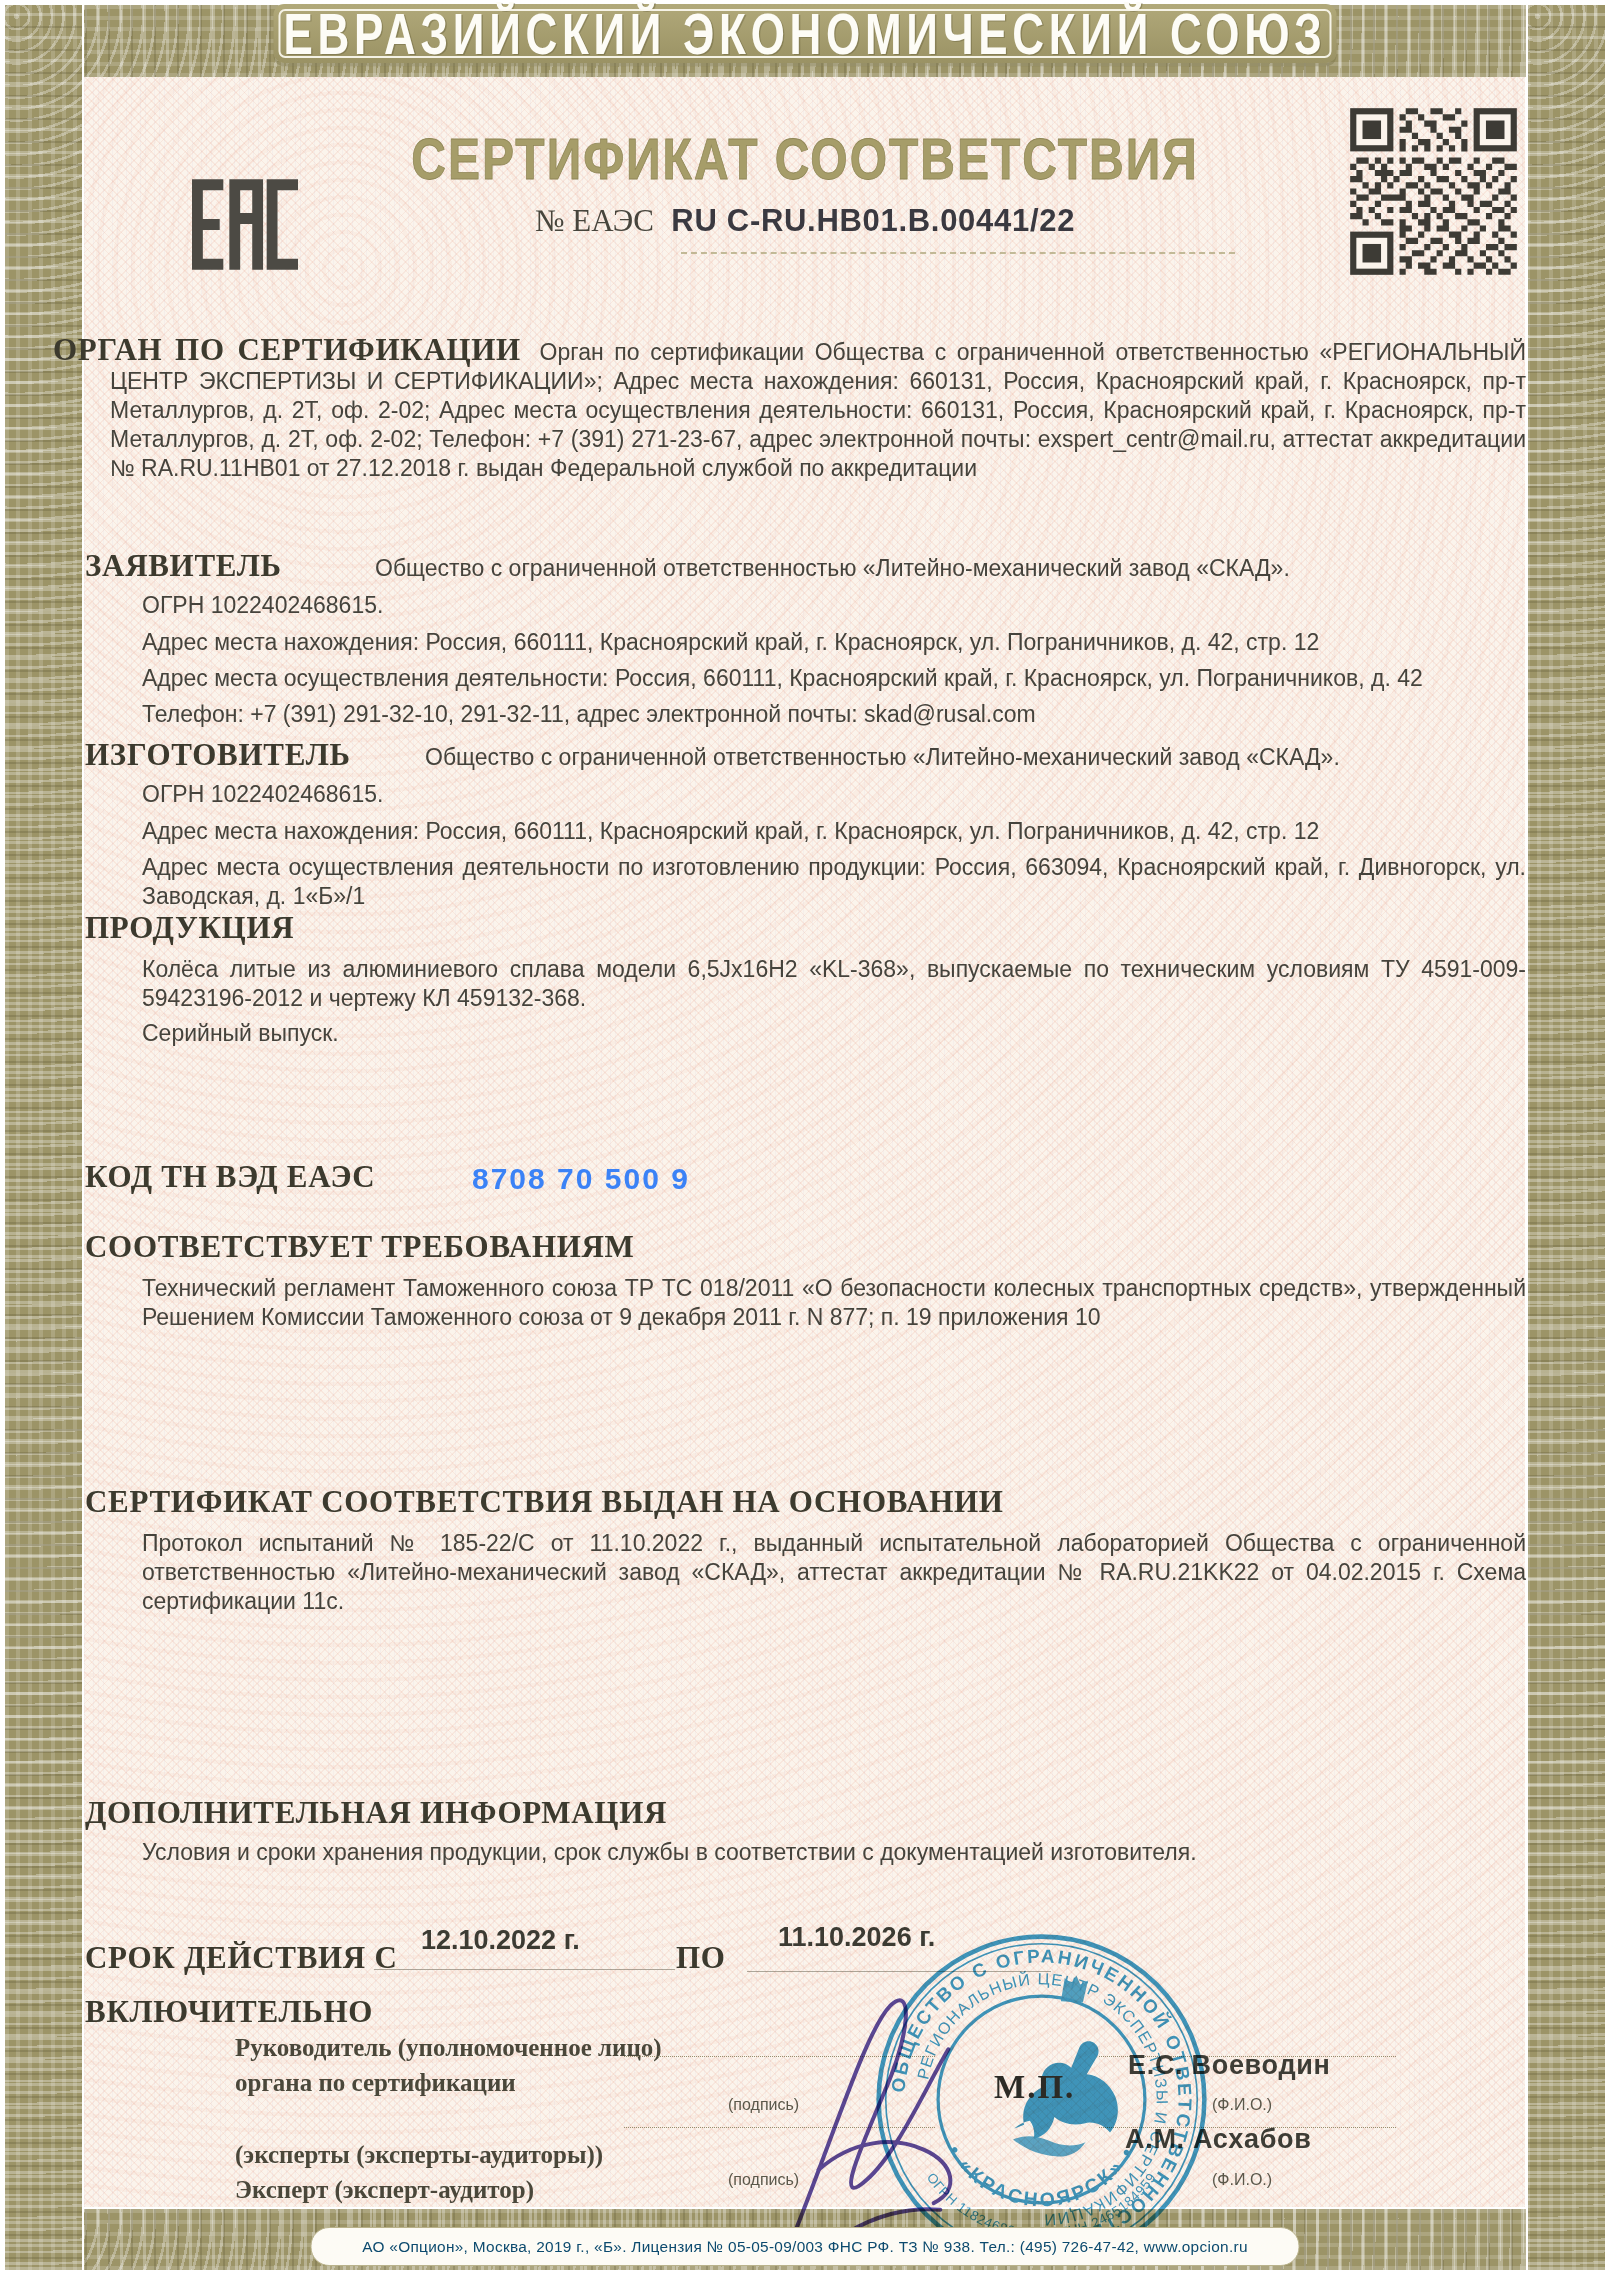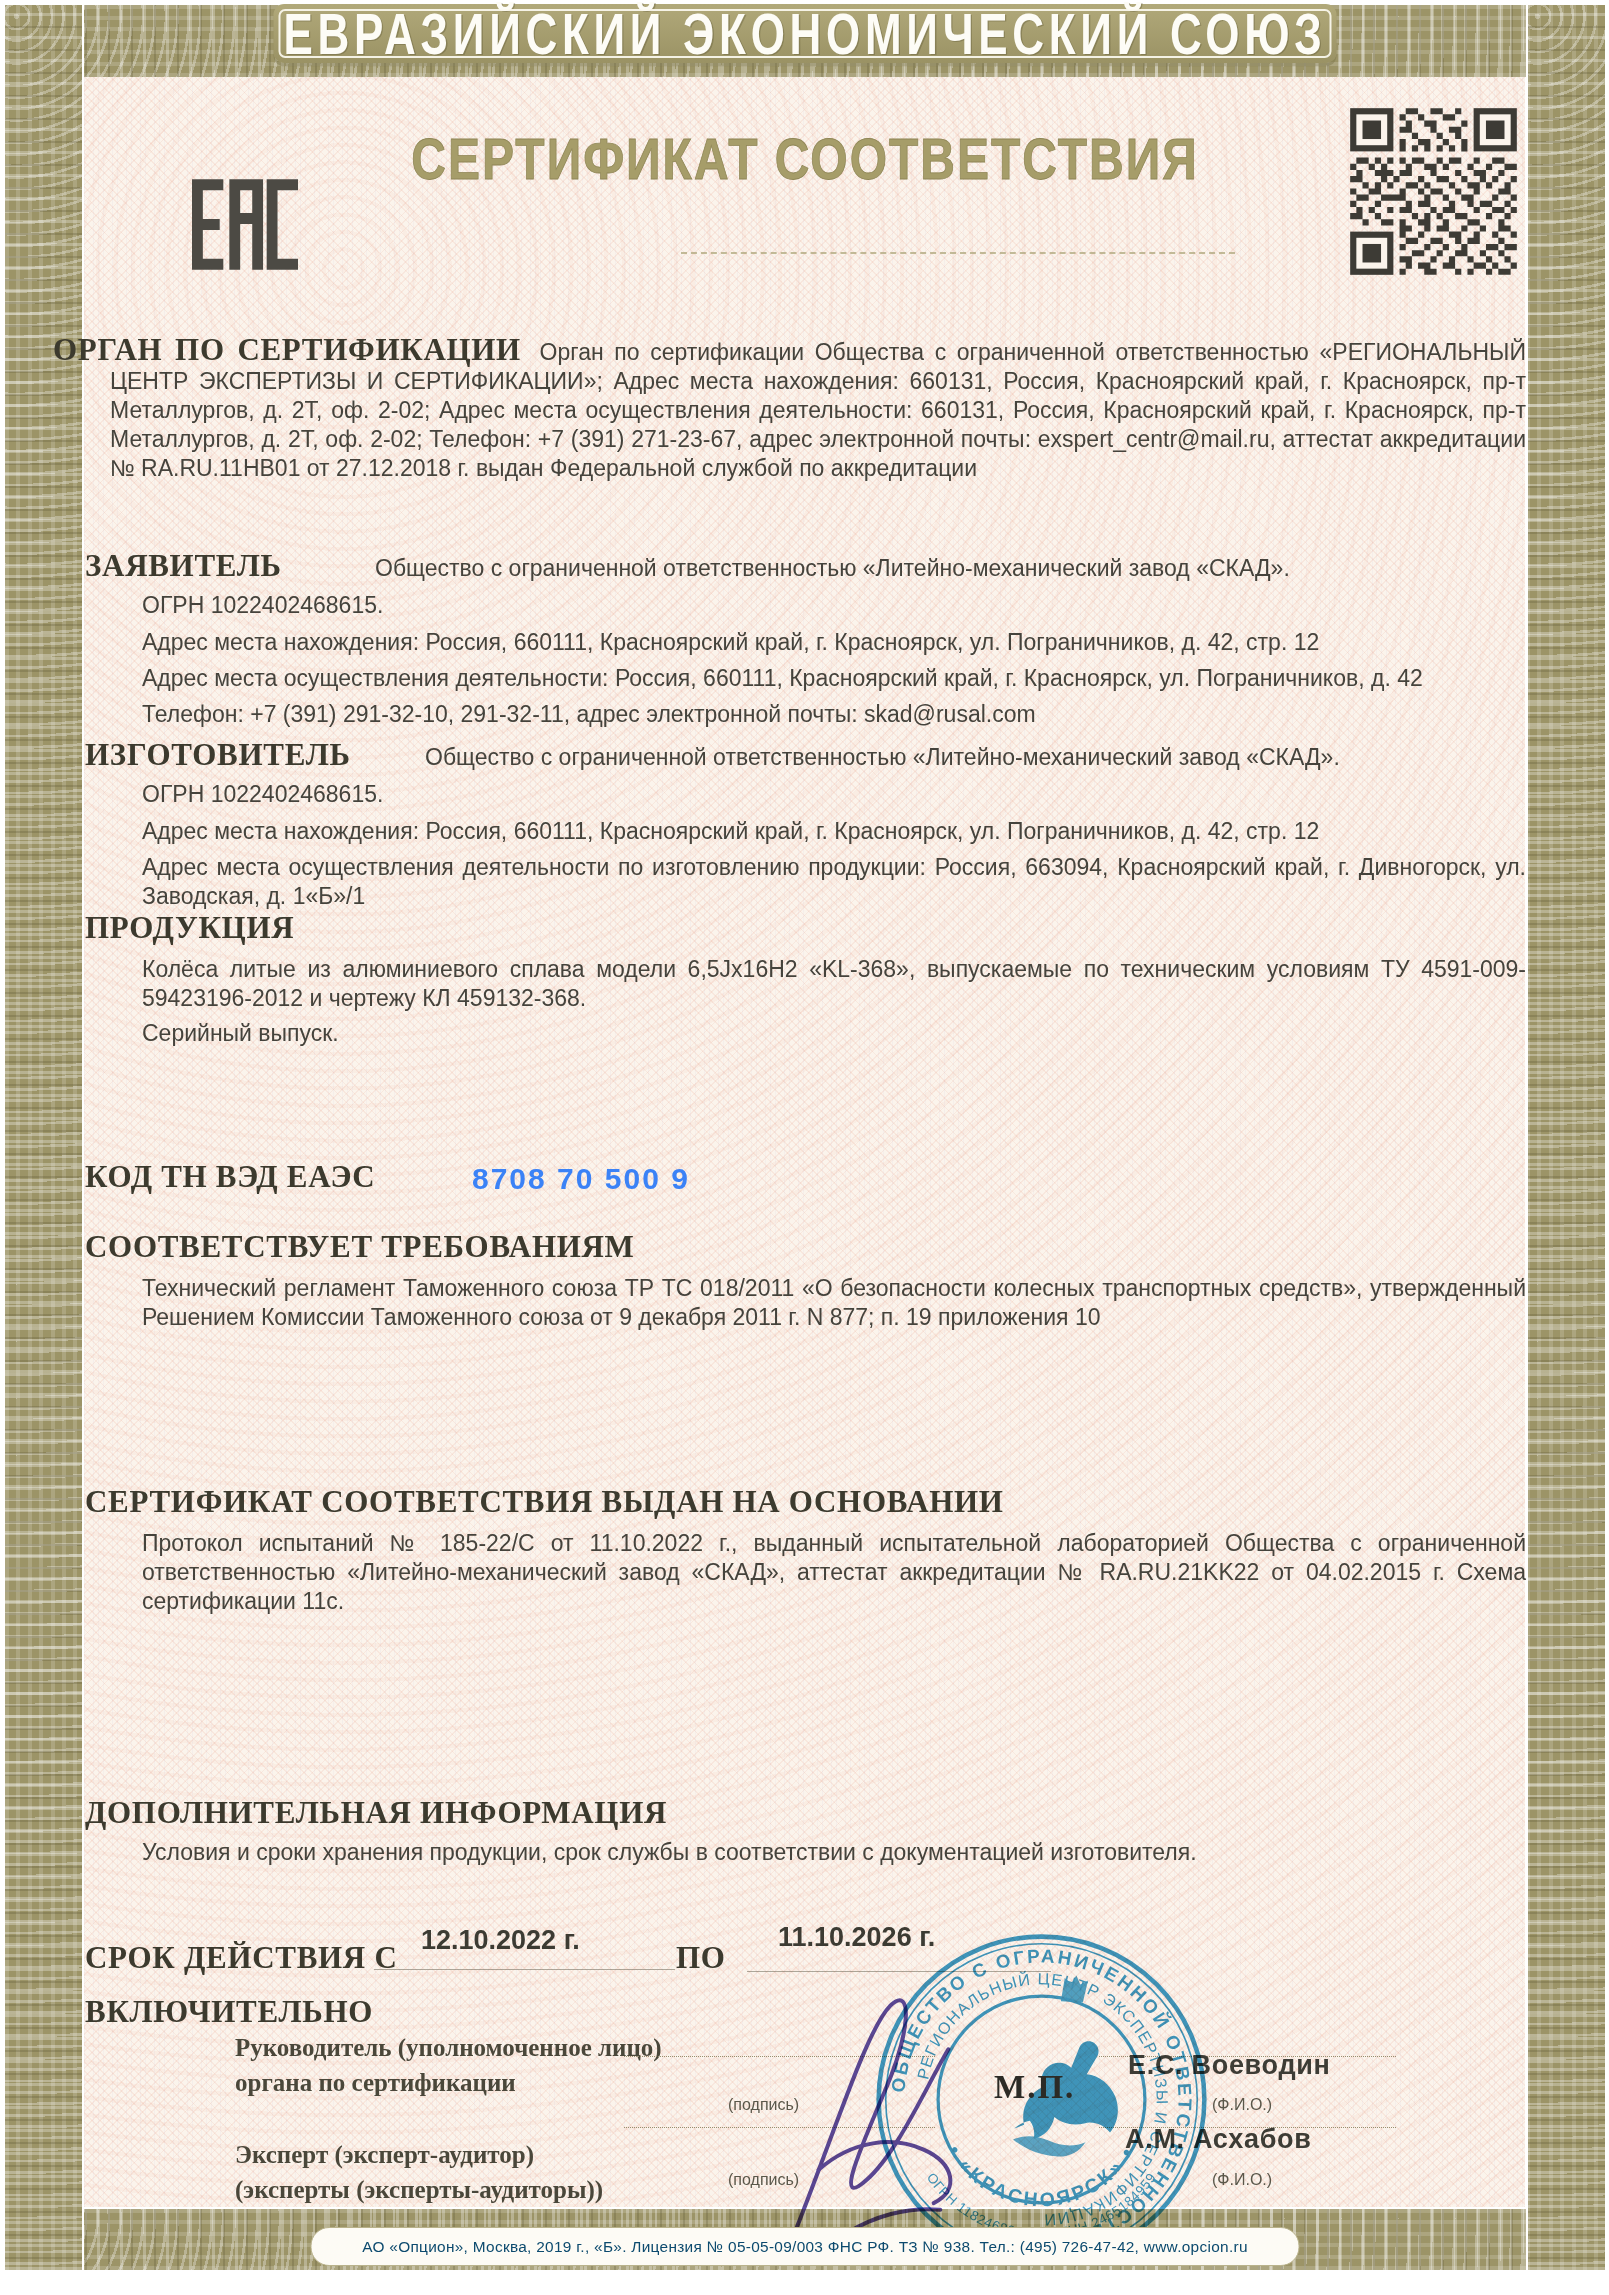--- a/index.html
+++ b/index.html
@@ -135,20 +135,23 @@
         M9 21h1v1h-1zM12 21h1v1h-1zM17 21h2v1h-2zM21 21h1v1h-1zM24 21h1v1h-1zM27 21h1v1h-1zM10 22h2v1h-2zM14 22h2v1h-2zM18 22h1v1h-1zM20 22h2v1h-2zM25 22h1v1h-1z
         M9 23h1v1h-1zM13 23h1v1h-1zM16 23h1v1h-1zM19 23h1v1h-1zM23 23h2v1h-2zM26 23h2v1h-2zM11 24h2v1h-2zM15 24h1v1h-1zM18 24h2v1h-2zM22 24h1v1h-1zM25 24h1v1h-1z
         M9 25h2v1h-2zM14 25h1v1h-1zM17 25h1v1h-1zM20 25h1v1h-1zM23 25h1v1h-1zM26 25h1v1h-1zM10 26h1v1h-1zM12 26h2v1h-2zM16 26h2v1h-2zM21 26h2v1h-2zM24 26h1v1h-1zM27 26h1v1h-1z
         M9 27h1v1h-1zM13 27h2v1h-2zM18 27h1v1h-1zM20 27h1v1h-1zM23 27h1v1h-1zM25 27h2v1h-2z"></path>
     </g>
   </svg>
 
   <div class="doc-title">
     <span>СЕРТИФИКАТ СООТВЕТСТВИЯ</span>
   </div>
+  <div class="num-row">
+    <span class="num-label">№ ЕАЭС</span><span class="num-value">RU C-RU.HB01.B.00441/22</span>
+  </div>
   <div class="microline"></div>
 
   <div class="sec" style="top:335px">
     <p class="para hang txt"><span class="lbl">ОРГАН ПО СЕРТИФИКАЦИИ</span><span>Орган по сертификации Общества с ограниченной ответственностью «РЕГИОНАЛЬНЫЙ ЦЕНТР ЭКСПЕРТИЗЫ И СЕРТИФИКАЦИИ»; Адрес места нахождения: 660131, Россия, Красноярский край, г. Красноярск, пр-т Металлургов, д. 2Т, оф. 2-02; Адрес места осуществления деятельности: 660131, Россия, Красноярский край, г. Красноярск, пр-т Металлургов, д. 2Т, оф. 2-02; Телефон: +7 (391) 271-23-67, адрес электронной почты: exspert_centr@mail.ru, аттестат аккредитации № RA.RU.11HB01 от 27.12.2018 г. выдан Федеральной службой по аккредитации</span></p>
   </div>
 
   <div class="sec" style="top:548px">
     <div><span class="lbl lbl-app">ЗАЯВИТЕЛЬ</span><span class="txt">Общество с ограниченной ответственностью «Литейно-механический завод «СКАД».</span></div>
     <div class="lines txt">
       <div>ОГРН 1022402468615.</div>
@@ -202,22 +205,22 @@
   <div class="vlabel lbl" style="top:1994px">ВКЛЮЧИТЕЛЬНО</div>
 
   <div class="siglabel" style="top:2030px">Руководитель (уполномоченное лицо) органа по сертификации</div>
   <div class="sigline" style="left:624px;top:2056px;width:311px"></div>
   <div class="caption" style="left:728px;top:2096px">(подпись)</div>
   <div class="name" style="left:1128px;top:2050px">Е.С. Воеводин</div>
   <div class="sigline" style="left:1099px;top:2056px;width:297px"></div>
   <div class="caption" style="left:1212px;top:2096px">(Ф.И.О.)</div>
 
   <div class="siglabel" style="top:2137px">
+    <div>(эксперты (эксперты-аудиторы))</div>
     <div>Эксперт (эксперт-аудитор)</div>
-    <div>(эксперты (эксперты-аудиторы))</div>
   </div>
   <div class="name" style="left:1125px;top:2124px">А.М. Асхабов</div>
   <div class="sigline" style="left:624px;top:2127px;width:311px"></div>
   <div class="caption" style="left:728px;top:2171px">(подпись)</div>
   <div class="sigline" style="left:1099px;top:2127px;width:297px"></div>
   <div class="caption" style="left:1212px;top:2171px">(Ф.И.О.)</div>
 
   <svg class="stamp" viewBox="0 0 540 540">
     <defs>
       <path id="arcOut" d="M58 270a212 212 0 1 1 424 0a212 212 0 1 1 -424 0"></path>

